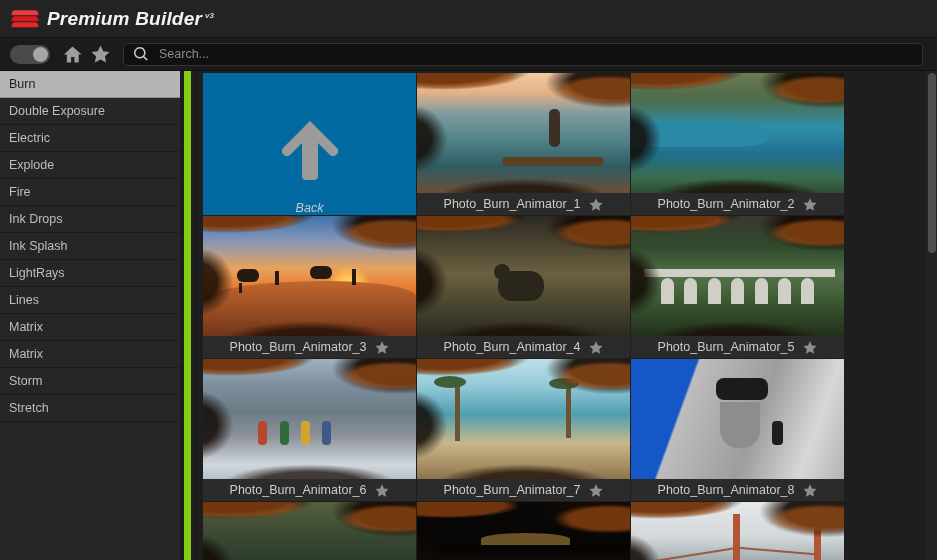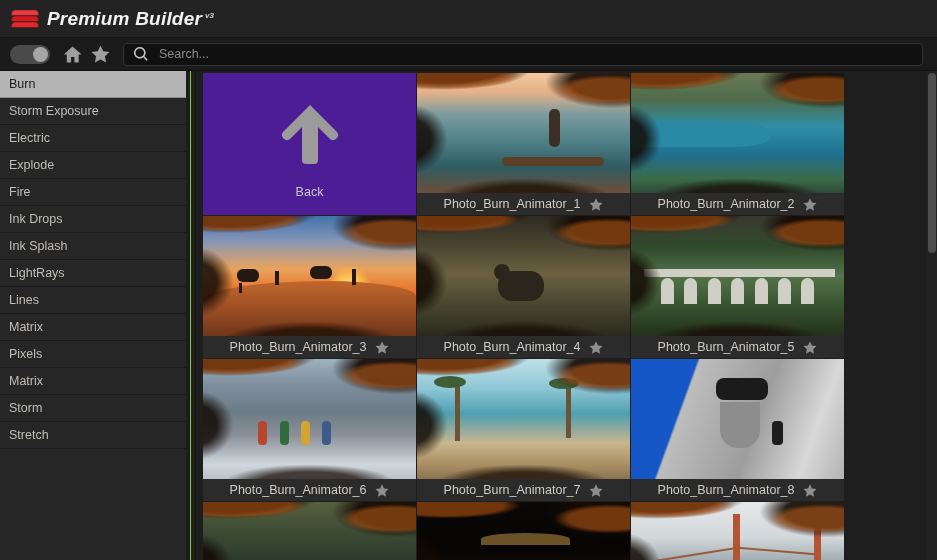--- a/index.html
+++ b/index.html
@@ -64,21 +64,21 @@
     color: #e3e3e3; font-size: 12.5px; margin-left: 11px;
     font-family: "Liberation Sans", sans-serif; width: 100%;
   }
   .search-input::placeholder { color: #8b8b8b; }
 
   
   .body { display: flex; height: 489px; }
 
   .sidebar {
     width: 191px; flex: none; background: #262626;
-    border-right: 1px solid #84cc16; overflow: hidden; position: relative;
+    border-right: 7px solid #84cc16; overflow: hidden; position: relative;
   }
   .sb-item {
     height: 27px; display: flex; align-items: center;
     padding-left: 9px; font-size: 12.5px; color: #c2beb9;
     border-bottom: 1px solid #1b1b1b; cursor: pointer;
   }
   .sb-item.active { background: #b4b4b4; color: #1c1c1c; border-bottom-color: #8f8f8f; }
   .sb-gutter { width: 5px; flex: none; background: #1e1e1e; border-right:1px solid #161616; }
 
   
@@ -90,22 +90,22 @@
   .tile { position: relative; width: 213px; height: 142px; background: #d946ef; cursor: pointer; }
   .tile.sel { outline: 1px solid #8d8d8d; outline-offset: -1px; }
   .thumb { position: absolute; inset: 0 0 22px 0; overflow: hidden; background: #242424; }
   .cap {
     position: absolute; left: 0; right: 0; bottom: 0; height: 22px;
     background: #2b2b2b; display: flex; align-items: center;
     justify-content: center; gap: 9px;
   }
   .cap .txt { font-size: 12.5px; color: #cfcbc6; white-space: nowrap; }
   .cap .star svg { fill: #8e8e8e; display: block; }
-  .back-tile { background: #4c1d95; display: flex; flex-direction: column;
-    align-items: center; justify-content: center; }
+  .back-tile { background: #0369a1; display: flex; flex-direction: column;
+    align-items: center; justify-content: flex-end; font-style: italic; }
   .back-tile .arrow { margin-top: 14px; }
   .back-tile .lbl { font-size: 12.5px; color: #c9c9c9; margin-top: 16px; }
 
   
   .sc { position: absolute; inset: 0; }
   .burn {
     position: absolute; inset: 0;
     background:
       radial-gradient(ellipse 60% 26% at 12% -4%, rgba(20,10,4,.95) 48%, rgba(20,10,4,0) 70%),
       radial-gradient(ellipse 44% 30% at 92% 8%, rgba(22,11,4,.92) 45%, rgba(22,11,4,0) 72%),
@@ -187,21 +187,21 @@
     </div>
   </div>
 
   <div class="body">
 
     <div class="sidebar">
       <div class="sb-item active">
           <span>Burn</span>
         </div>
       <div class="sb-item">
-          <span>Storm Exposure</span>
+          <span>Double Exposure</span>
         </div>
       <div class="sb-item">
           <span>Electric</span>
         </div>
       <div class="sb-item">
           <span>Explode</span>
         </div>
       <div class="sb-item">
           <span>Fire</span>
         </div>
@@ -212,23 +212,20 @@
           <span>Ink Splash</span>
         </div>
       <div class="sb-item">
           <span>LightRays</span>
         </div>
       <div class="sb-item">
           <span>Lines</span>
         </div>
       <div class="sb-item">
           <span>Matrix</span>
-        </div>
-      <div class="sb-item">
-          <span>Pixels</span>
         </div>
       <div class="sb-item">
           <span>Matrix</span>
         </div>
       <div class="sb-item">
           <span>Storm</span>
         </div>
       <div class="sb-item">
           <span>Stretch</span>
         </div>

